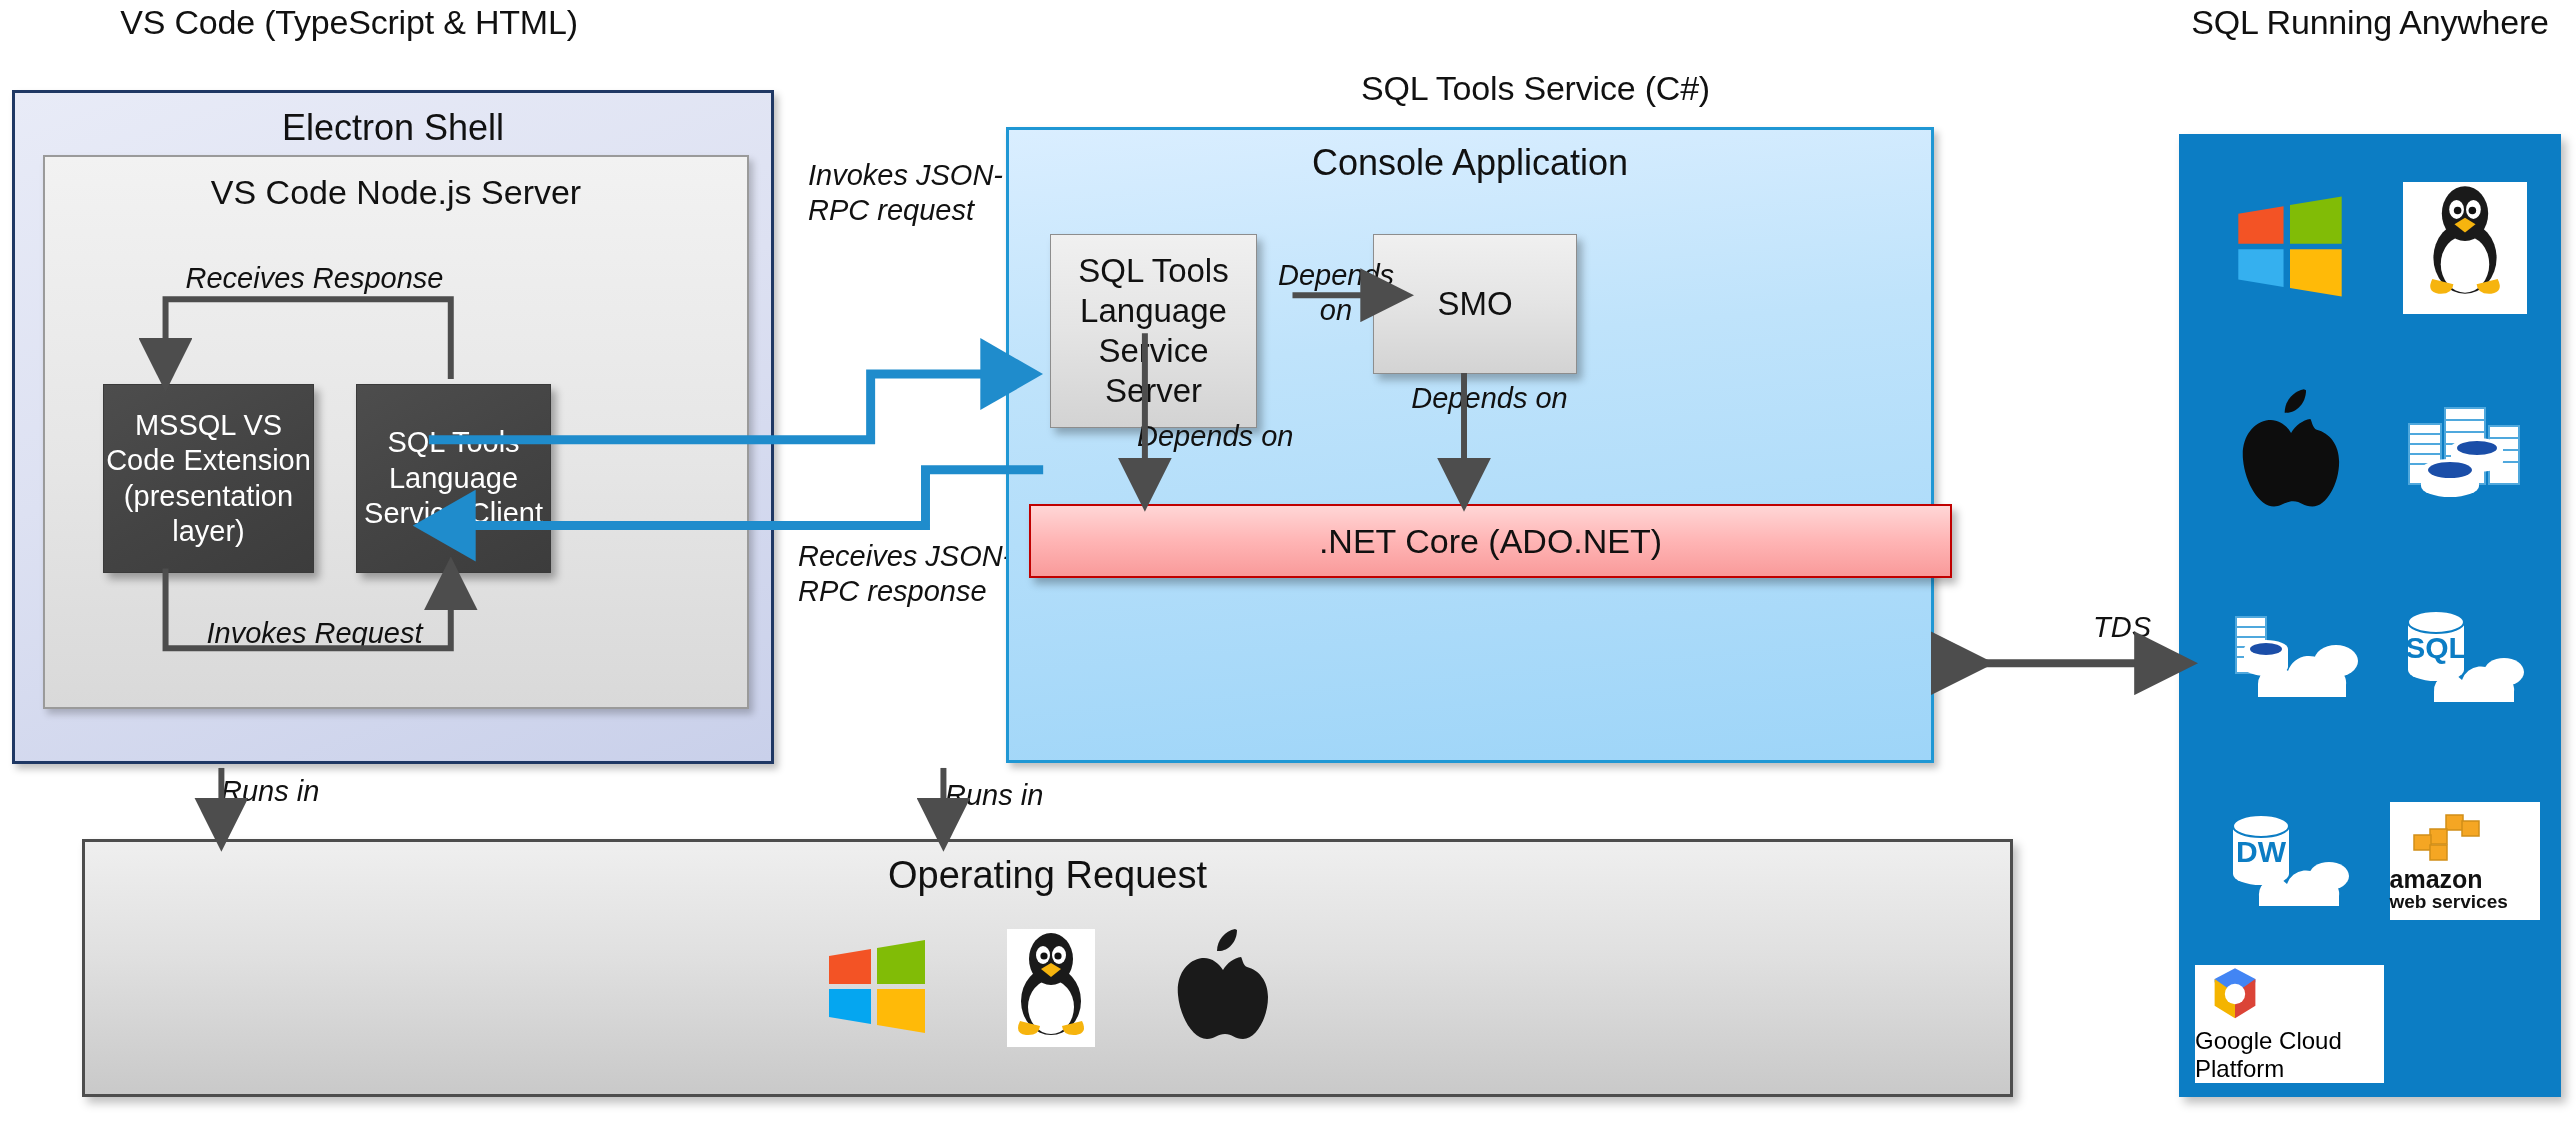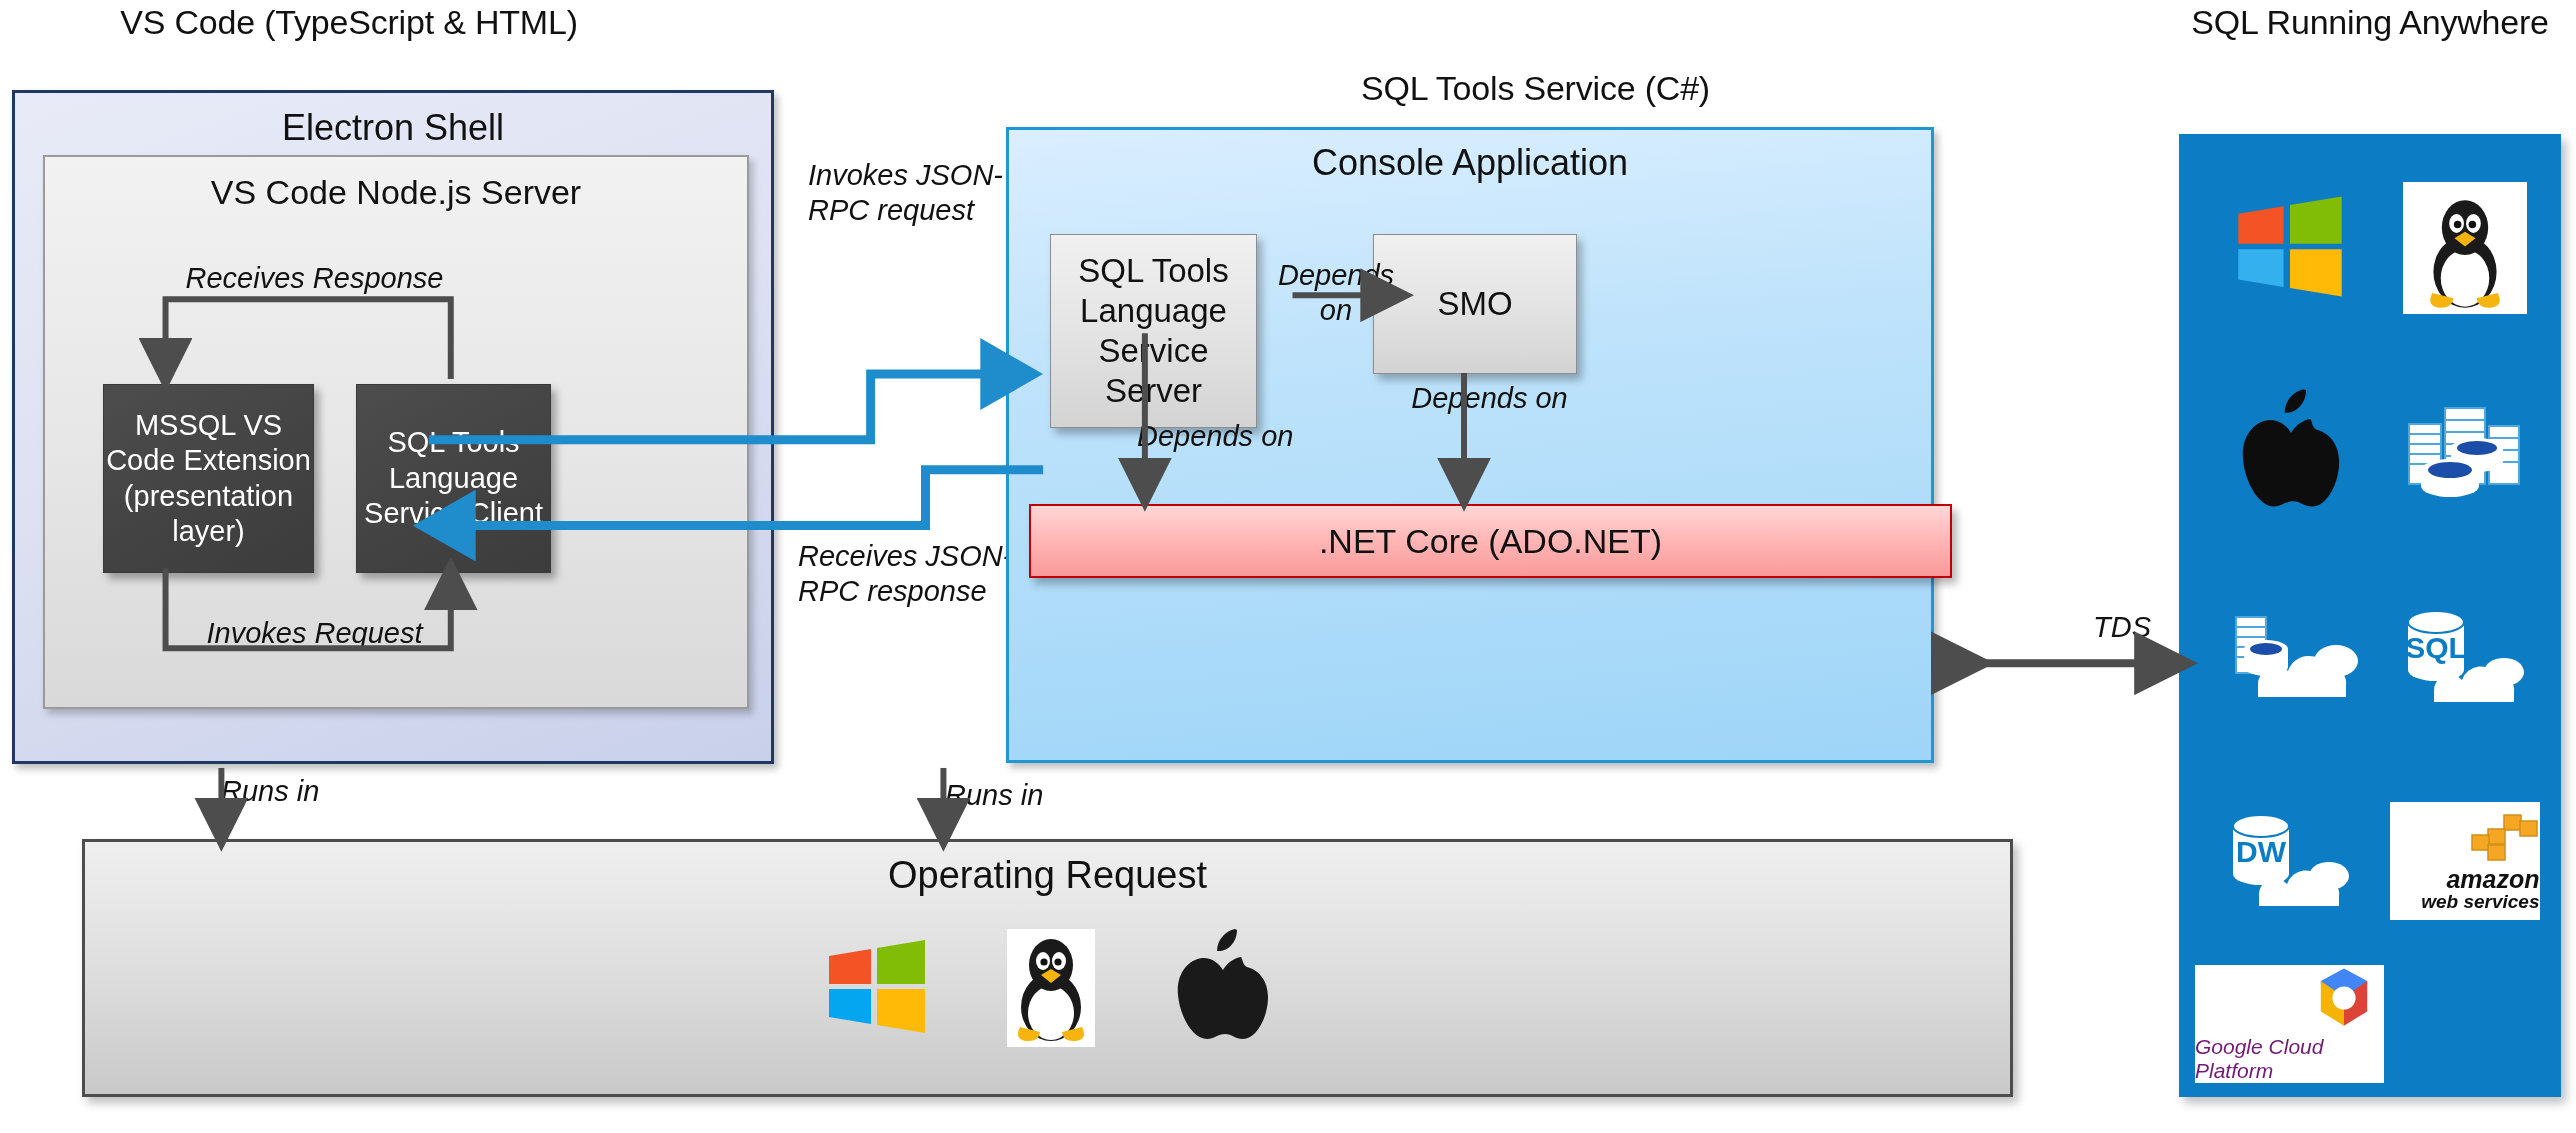--- a/index.html
+++ b/index.html
@@ -136,21 +136,21 @@
   .anywhere-grid {
     position: absolute; left: 16px; top: 14px; right: 16px; bottom: 14px;
     display: grid;
     grid-template-columns: 1fr 1fr;
     grid-template-rows: repeat(4, 1fr);
     align-items: center; justify-items: center;
     row-gap: 4px;
   }
   .tile-white {
     background: #ffffff;
-    display: flex; align-items: flex-end; justify-content: center; font-style: italic;
+    display: flex; align-items: flex-start; justify-content: center;
   }
   .tile-grey { background: #e8e8e8; display:flex; align-items:center; justify-content:center; }
 
   
   #arrow-layer { position: absolute; left:0; top:0; width:2576px; height:1134px; pointer-events:none; }
 </style>
 </head>
 <body>
 
 <div id="canvas">
@@ -361,21 +361,21 @@
         <span style="font-size:19px;font-weight:bold;color:#111;line-height:1.05;font-family:'Liberation Sans',sans-serif;">web services</span>
       </span>
 
       <span class="tile-white" style="width:189px;height:118px;flex-direction:column;justify-content:center;">
         <svg width="80" height="74" viewBox="0 0 80 74">
           <path d="M40 4 L66 18 L66 22 L40 36 L14 22 L14 18 Z" fill="#4285f4"></path>
           <path d="M66 18 L66 52 L40 68 L40 36 Z" fill="#db4437"></path>
           <path d="M14 18 L14 52 L40 68 L40 36 Z" fill="#f4b400"></path>
           <circle cx="40" cy="37" r="13" fill="#ffffff"></circle>
         </svg>
-        <span style="font-size:21px;color:#701a75;margin-top:4px;font-family:'Liberation Sans',sans-serif;">Google Cloud Platform</span>
+        <span style="font-size:24px;color:#000000;margin-top:4px;font-family:'Liberation Sans',sans-serif;">Google Cloud Platform</span>
       </span>
     </div>
   </div>
 
   <svg id="arrow-layer" viewBox="0 0 2583 1137" width="2576" height="1134">
     <defs>
       <marker id="greyhead" markerWidth="9" markerHeight="9" refX="6" refY="4.5" orient="auto">
         <path d="M0,0 L9,4.5 L0,9 z" fill="#4d4d4d"></path>
       </marker>
       <marker id="bluehead" markerWidth="7" markerHeight="8" refX="5" refY="4" orient="auto">

